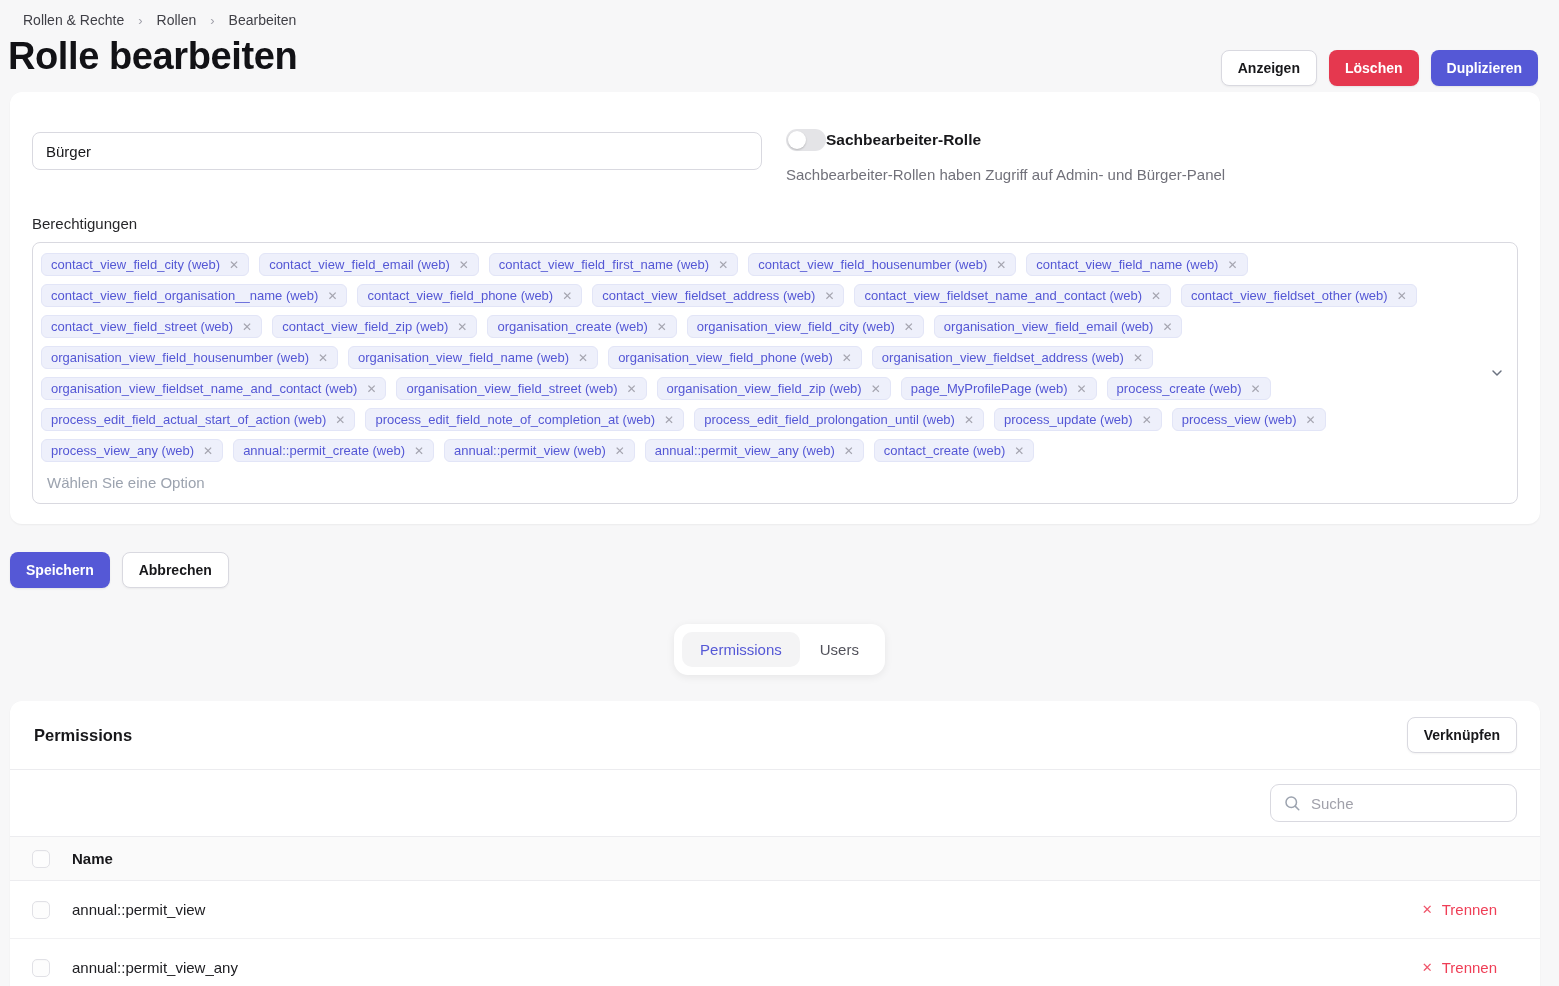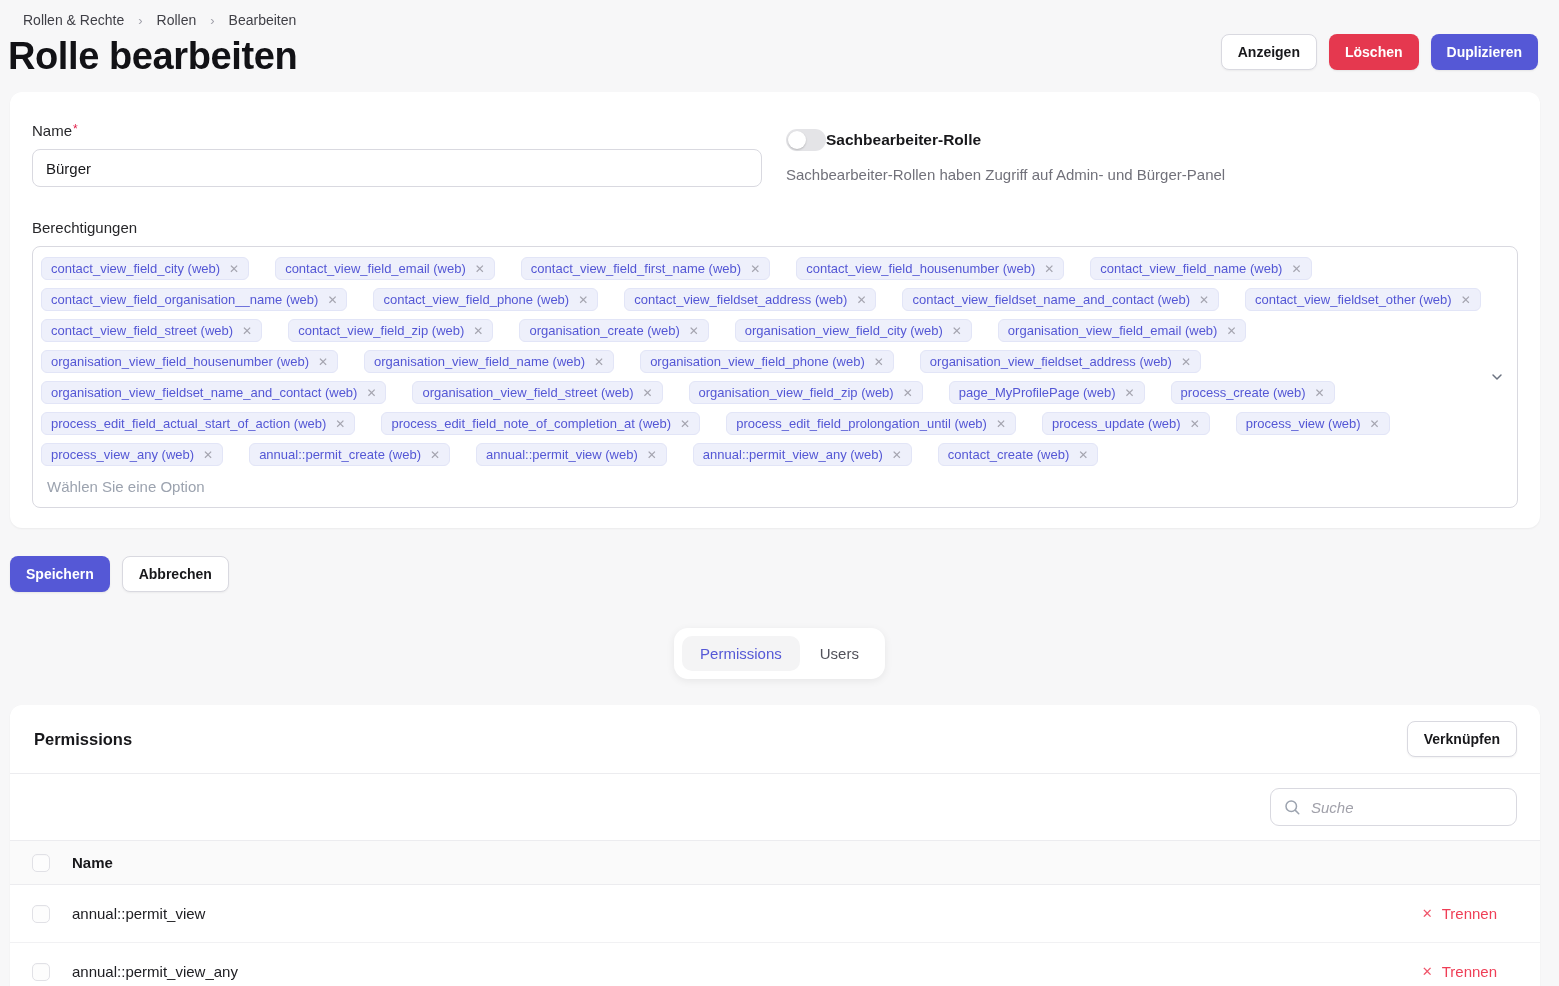--- a/index.html
+++ b/index.html
@@ -10,21 +10,21 @@
     color: #18181b;
     -webkit-font-smoothing: antialiased;
   }
 
   
   .page-header { position: relative; padding: 12px 21px 0 23px; }
   .breadcrumb { display: flex; align-items: center; gap: 14px; font-size: 14px; color: #3f3f46; }
   .breadcrumb .crumb { cursor: pointer; }
   .breadcrumb .sep { color: #a1a1aa; font-size: 13px; }
   .page-title { font-size: 38px; font-weight: 800; letter-spacing: -0.4px; color: #121216; margin: 7px 0 0 -15px; }
-  .header-actions { position: absolute; top: 34px; right: 21px; display: flex; gap: 12px; align-items: center; }
+  .header-actions { position: absolute; top: 50px; right: 21px; display: flex; gap: 12px; align-items: center; }
 
   .btn {
     height: 36px; padding: 0 16px; border-radius: 8px;
     font-size: 14px; font-weight: 700; font-family: inherit;
     border: none; cursor: pointer; display: inline-flex; align-items: center; justify-content: center;
   }
   .btn-outline { background: #fff; border: 1px solid #d9d9e0; color: #18181b; box-shadow: 0 1px 2px rgba(0,0,0,.05); }
   .btn-danger  { background: #e5384f; color: #fff; box-shadow: 0 1px 2px rgba(0,0,0,.08); }
   .btn-primary { background: #5558d6; color: #fff; box-shadow: 0 1px 2px rgba(0,0,0,.08); }
 
@@ -58,21 +58,21 @@
   .toggle-label { font-size: 15.5px; font-weight: 600; color: #18181b; }
   .toggle-desc { margin-top: 15px; font-size: 15px; color: #71717a; }
 
   .perm-label { margin-top: 32px; font-size: 15px; color: #27272a; }
 
   .multiselect {
     position: relative; margin-top: 10px;
     border: 1px solid #d9d9e0; border-radius: 8px;
     min-height: 250px; padding: 10px 34px 12px 8px; cursor: pointer;
   }
-  .tag-list { display: flex; flex-wrap: wrap; gap: 8px 26px; }
+  .tag-list { display: flex; flex-wrap: wrap; gap: 8px 10px; }
   .tag {
     display: inline-flex; align-items: center; gap: 9px;
     background: #eef0fb; border: 1px solid #e2e5f7; border-radius: 6px;
     padding: 3px 9px; font-size: 13px; color: #5457d5; white-space: nowrap;
   }
   .tag-x { color: #a4a4af; font-size: 12px; cursor: pointer; line-height: 1; }
   .select-placeholder { margin: 12px 0 0 6px; font-size: 15px; color: #9ca3af; }
   .select-chevron { position: absolute; right: 12px; top: 50%; transform: translateY(-50%); display: flex; }
 
   
@@ -94,21 +94,21 @@
   .panel { margin-top: 26px; border-radius: 12px 12px 0 0; height: 300px; }
   .panel-header { display: flex; justify-content: space-between; align-items: center; padding: 16px 23px 16px 24px; }
   .panel-title { font-size: 16.5px; font-weight: 700; color: #18181b; }
   .panel-divider { border-bottom: 1px solid #ececef; }
   .search-row { display: flex; justify-content: flex-end; padding: 14px 23px; }
   .search-box {
     width: 247px; height: 38px; border: 1px solid #d9d9e0; border-radius: 9px;
     display: flex; align-items: center; gap: 10px; padding: 0 12px; background: #fff;
   }
   .search-box input {
-    border: none; outline: none; flex: 1; font-size: 15px; font-family: inherit; color: #18181b; background: transparent; font-style: italic;
+    border: none; outline: none; flex: 1; font-size: 15px; font-family: inherit; color: #18181b; background: transparent;
   }
   .search-box input::placeholder { color: #a1a1aa; }
 
   .table-header {
     display: flex; align-items: center; height: 45px; background: #fafafa;
     border-top: 1px solid #ececef; border-bottom: 1px solid #ececef;
     padding: 0 43px 0 22px; font-size: 15px; font-weight: 700; color: #18181b;
   }
   .checkbox {
     width: 18px; height: 18px; border: 1px solid #e1e1e6; border-radius: 5px;
@@ -138,23 +138,20 @@
   <div class="header-actions">
     <button class="btn btn-outline">Anzeigen</button>
     <button class="btn btn-danger">Löschen</button>
     <button class="btn btn-primary">Duplizieren</button>
   </div>
 </div>
 
 <div class="card form-card">
   <div class="form-top">
     <div class="col-name">
-      <div class="field-label">
-        <span>Name</span><span class="required-mark">*</span>
-      </div>
       <input class="text-input" type="text" value="Bürger" style="">
     </div>
     <div class="col-toggle">
       <div class="toggle-row">
         <div class="toggle">
           <div class="toggle-knob"></div>
         </div>
         <div class="toggle-label">Sachbearbeiter-Rolle</div>
       </div>
       <div class="toggle-desc">Sachbearbeiter-Rollen haben Zugriff auf Admin- und Bürger-Panel</div>

